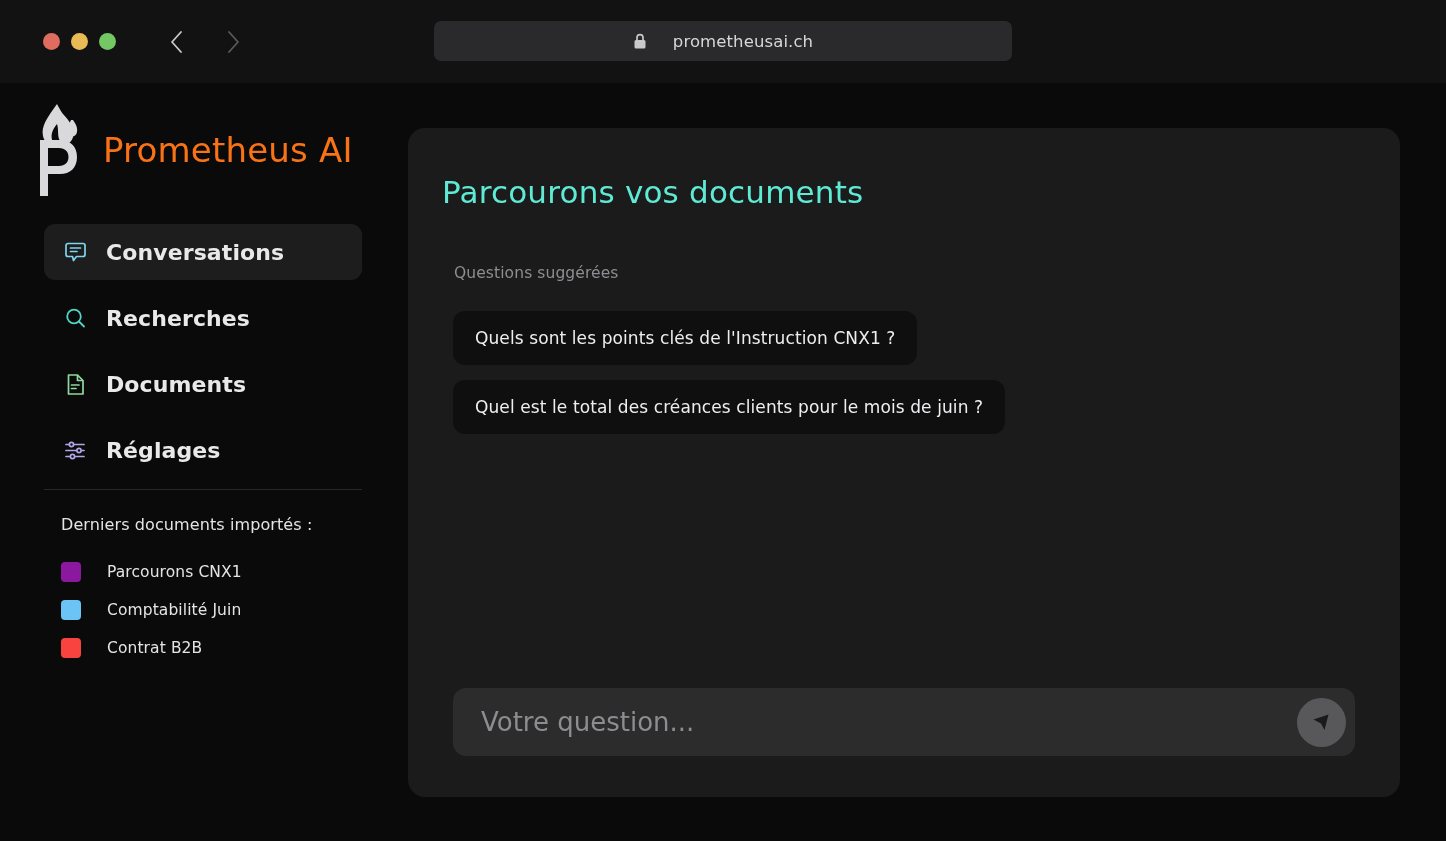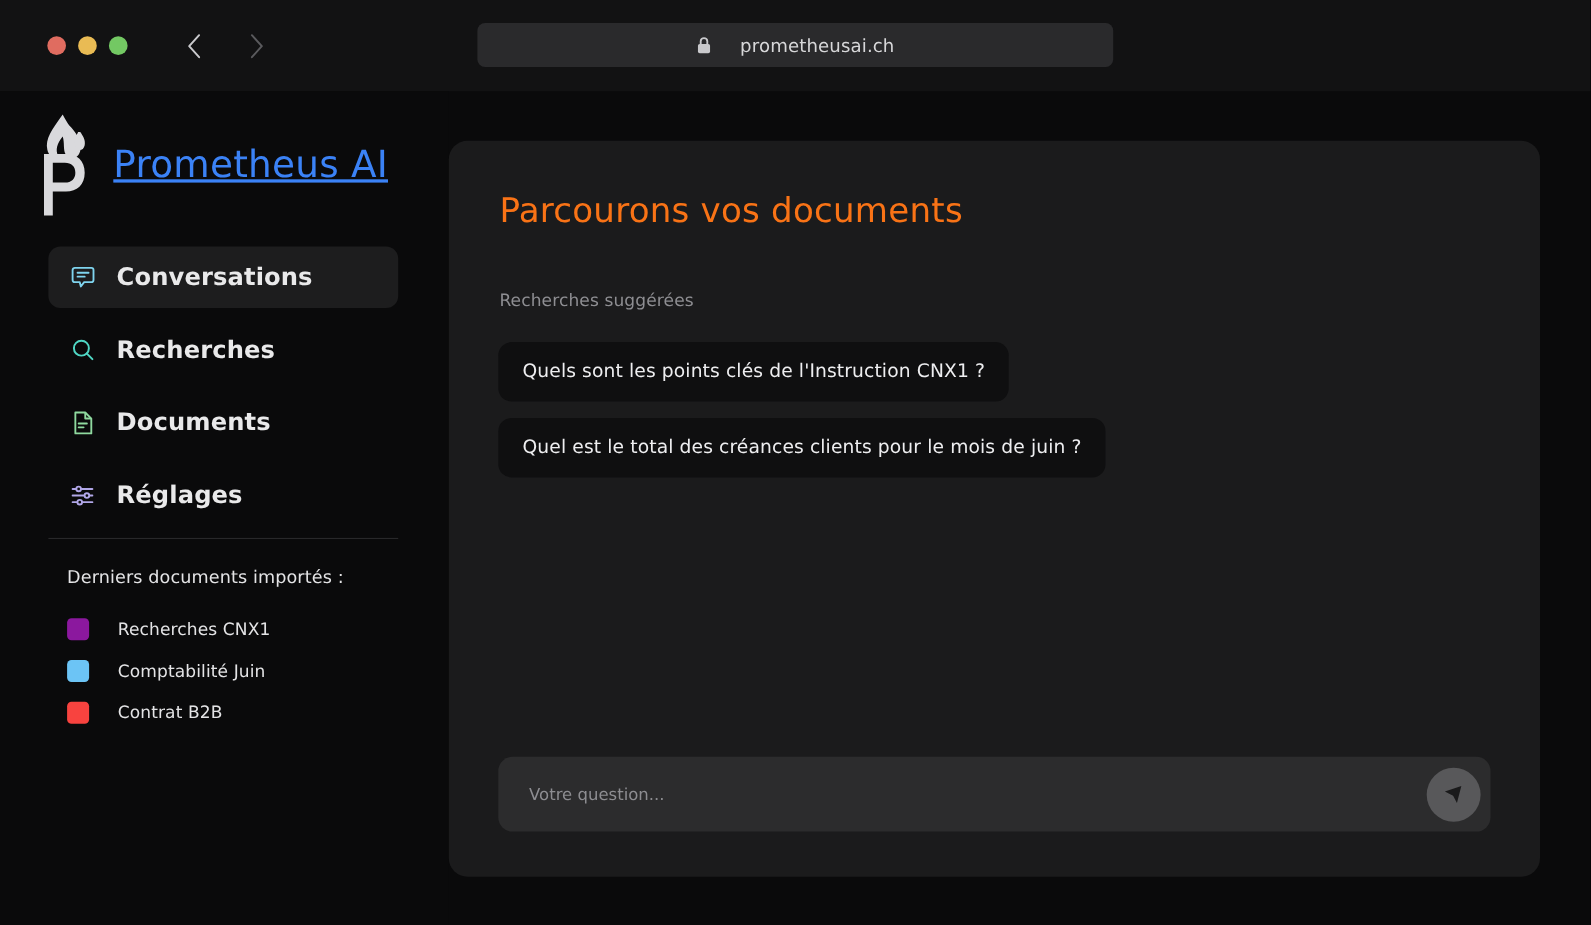--- a/index.html
+++ b/index.html
@@ -97,26 +97,25 @@
   .brand {
     position: absolute;
     top: 13px;
     left: 27px;
     display: flex;
     align-items: center;
     gap: 14px;
   }
   .brand-logo { width: 62px; height: 108px; display: block; }
   .brand-name {
-    color: #3b82f6;
+    color: #f97316;
     font-size: 34px;
     font-weight: 400;
     letter-spacing: 0.2px;
     white-space: nowrap;
-    text-decoration: underline;
   }
 
   .nav {
     position: absolute;
     top: 141px;
     left: 44px;
     width: 318px;
   }
   .nav-item {
     display: flex;
@@ -188,22 +187,22 @@
     left: 408px;
     width: 992px;
     height: 669px;
     background: #1b1b1c;
     border-radius: 17px;
   }
 
   .panel-title {
     position: absolute;
     top: 46px;
-    left: 46px;
-    color: #f97316;
+    left: 34px;
+    color: #5eead4;
     font-size: 31px;
     font-weight: 400;
     letter-spacing: 0.2px;
   }
 
   .suggest-label {
     position: absolute;
     top: 136px;
     left: 46px;
     color: #8e8e92;
@@ -241,21 +240,21 @@
     border-radius: 13px;
     display: flex;
     align-items: center;
   }
   .composer-input {
     flex: 1;
     background: transparent;
     border: none;
     outline: none;
     color: #e6e6e8;
-    font-size: 15px;
+    font-size: 26px;
     padding-left: 28px;
     font-family: "DejaVu Sans", "Liberation Sans", sans-serif;
   }
   .composer-input::placeholder { color: #8d8d91; }
 
   .send-button {
     width: 49px; height: 49px;
     border-radius: 50%;
     background: #58585a;
     margin-right: 9px;
@@ -385,41 +384,41 @@
 
     </div>
 
     <div class="divider"></div>
 
     <div class="docs-section">
       <div class="docs-title">Derniers documents importés :</div>
 
       <div class="doc-row">
         <span class="doc-swatch" style="background:#8b189e"></span>
-        <span class="doc-label">Recherches CNX1</span>
+        <span class="doc-label">Parcourons CNX1</span>
       </div>
 
       <div class="doc-row">
         <span class="doc-swatch" style="background:#6cc4f5"></span>
         <span class="doc-label">Comptabilité Juin</span>
       </div>
 
       <div class="doc-row">
         <span class="doc-swatch" style="background:#f8433f"></span>
         <span class="doc-label">Contrat B2B</span>
       </div>
     </div>
 
   </div>
 
   <div class="main-panel">
 
     <div class="panel-title">Parcourons vos documents</div>
 
-    <div class="suggest-label">Recherches suggérées</div>
+    <div class="suggest-label">Questions suggérées</div>
 
     <div class="chips">
       <div class="chip">Quels sont les points clés de l'Instruction CNX1 ?</div>
       <div class="chip">Quel est le total des créances clients pour le mois de juin ?</div>
     </div>
 
     <div class="composer">
       <input class="composer-input" type="text" placeholder="Votre question..." style="">
       <button class="send-button">
         <span>

